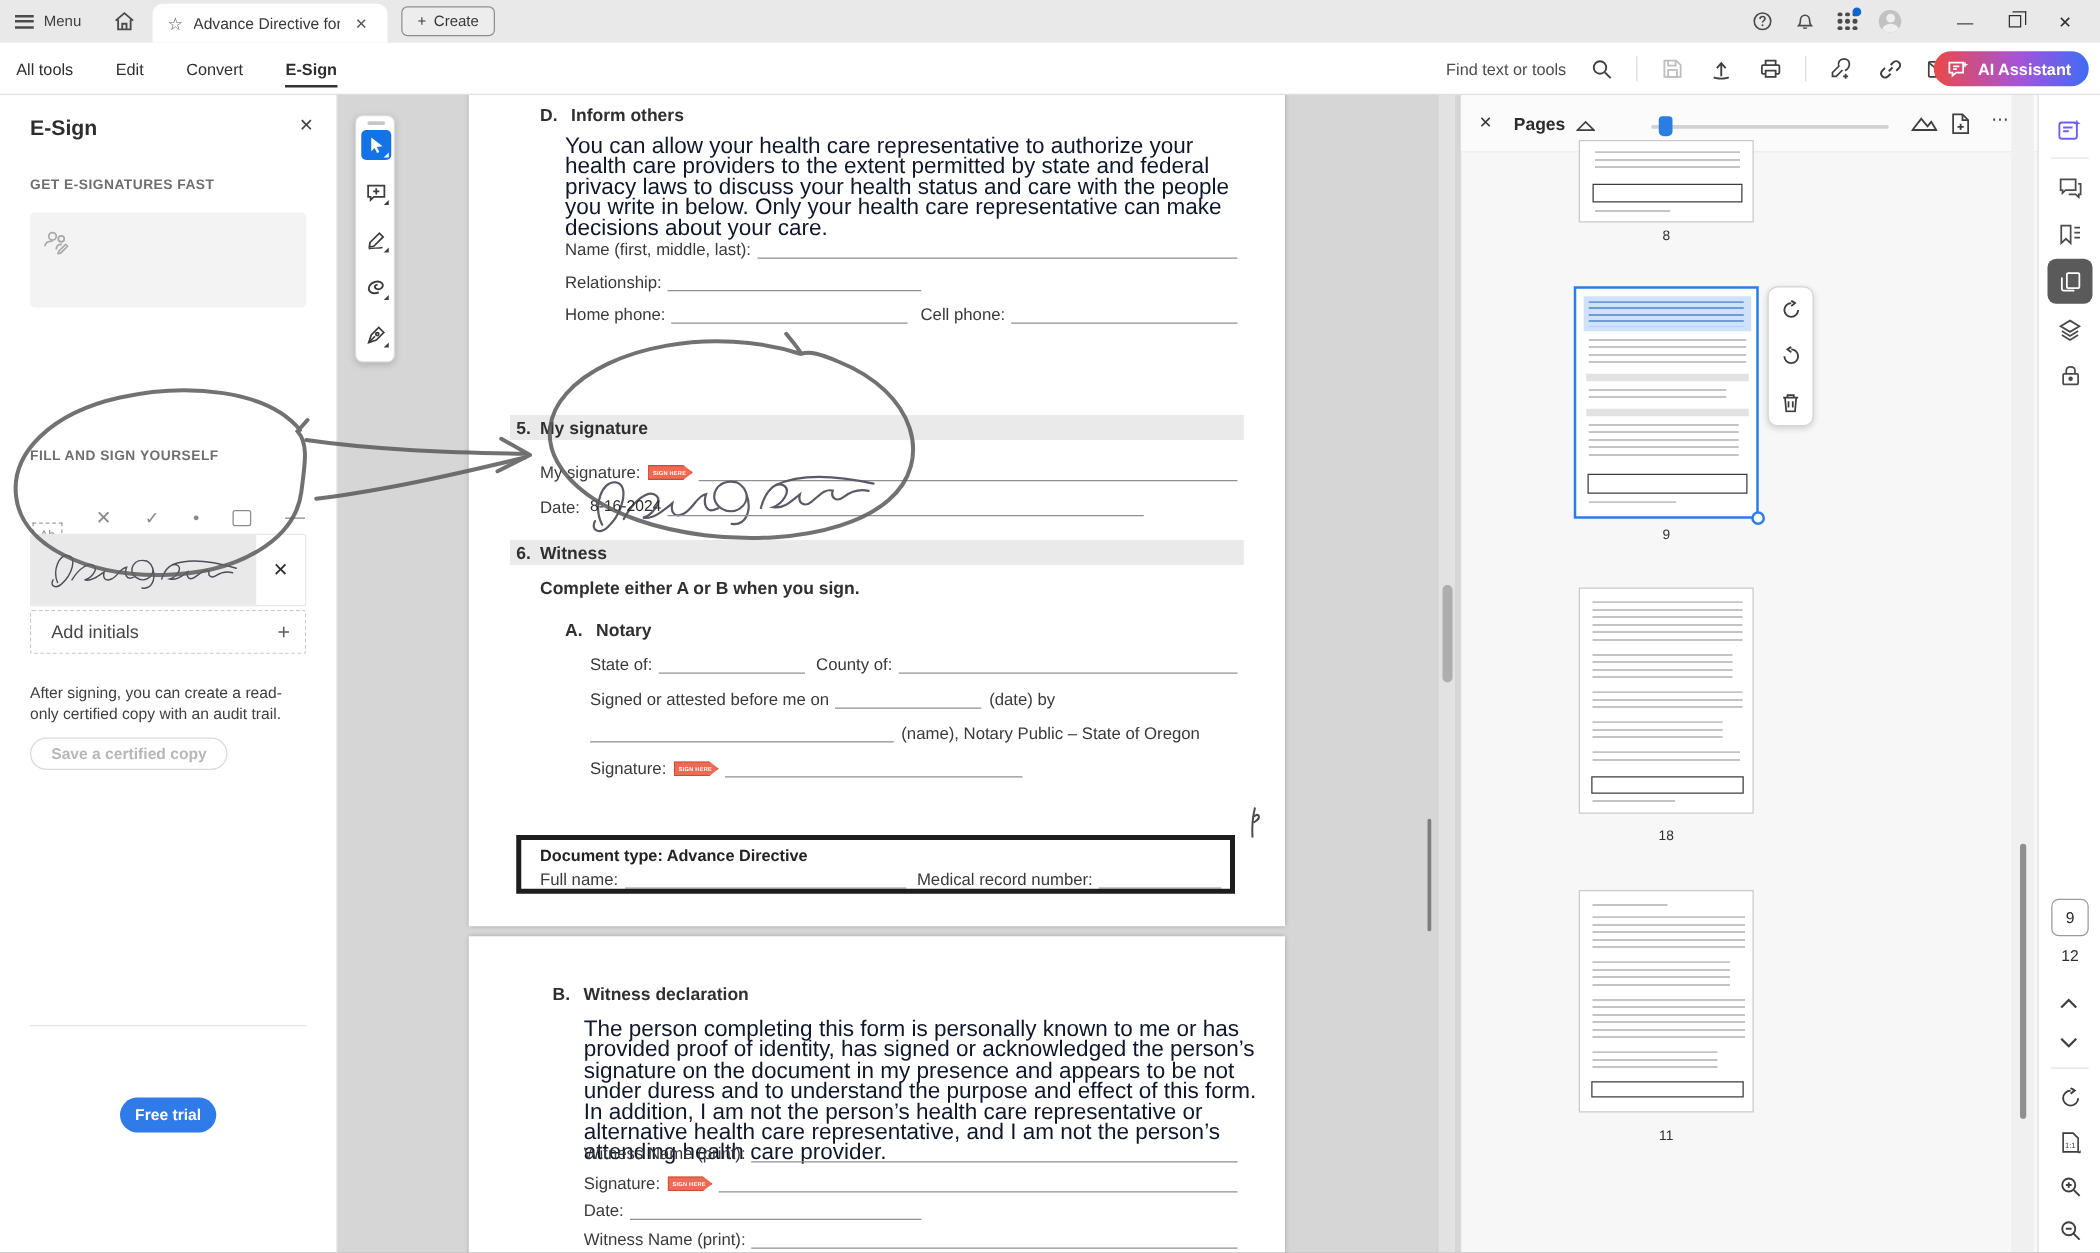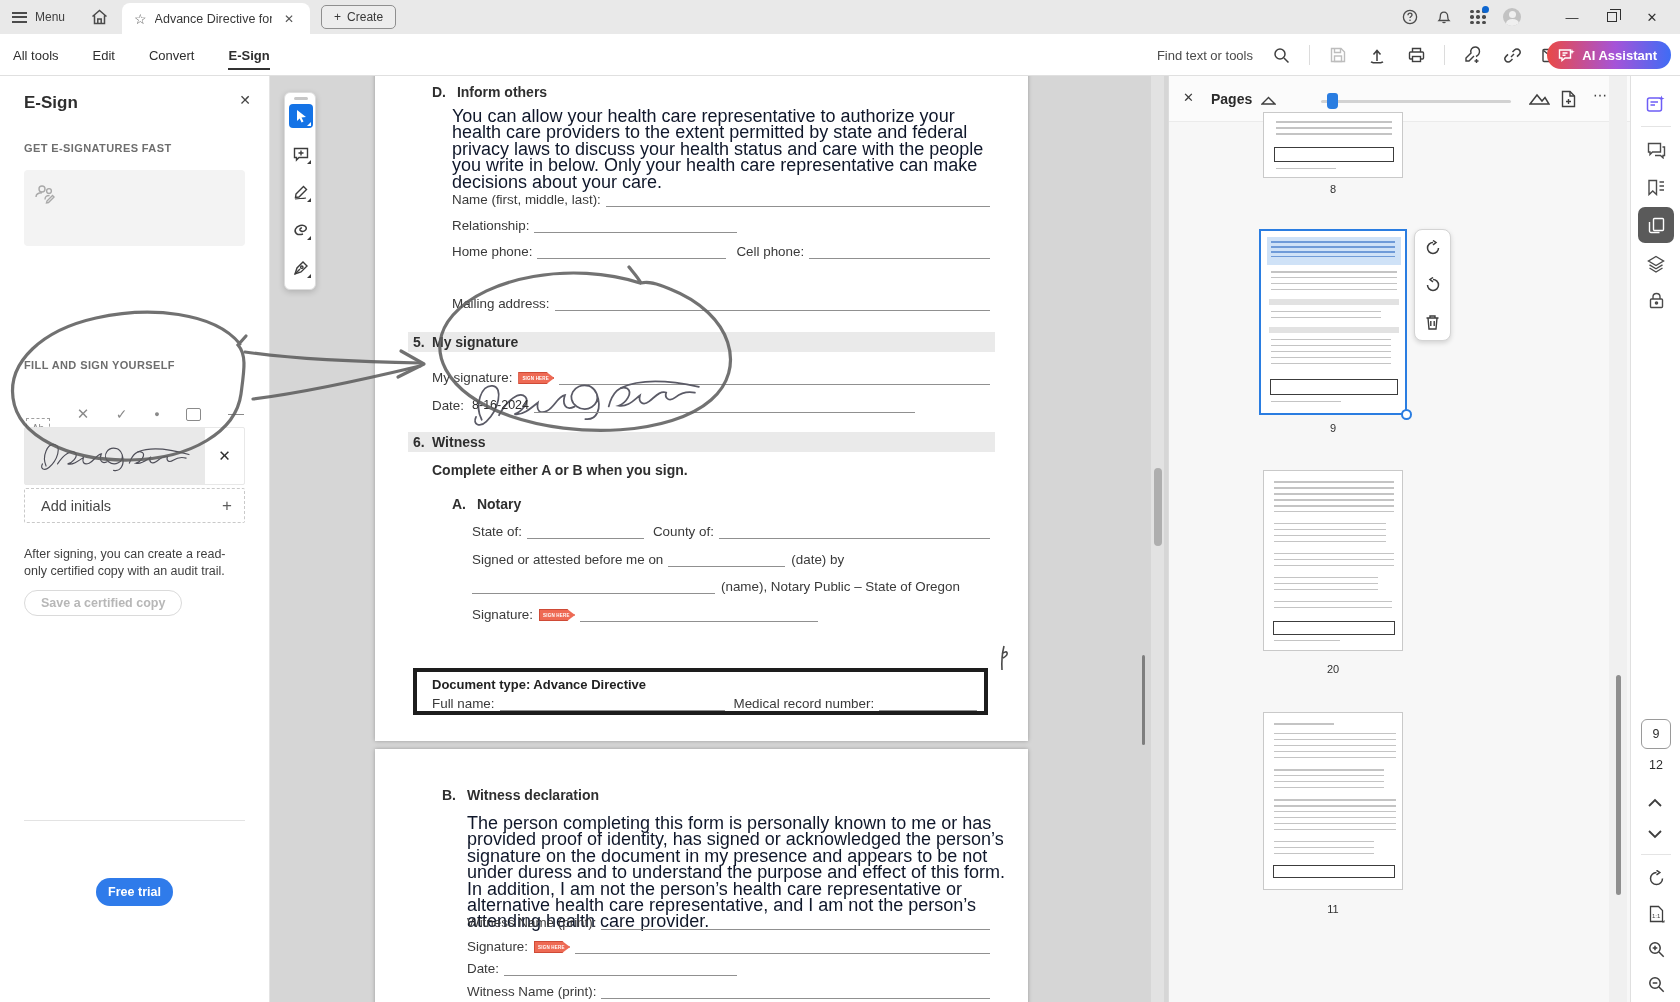--- a/index.html
+++ b/index.html
@@ -396,24 +396,20 @@
       <div class="row" style="left:77px; top:154px; width:538px">
           <span>Relationship:</span>
           <span class="ln fix" style="width:203px"></span>
         </div>
       <div class="row" style="left:77px; top:180px; width:538px">
         <span>Home phone:</span>
           <span class="ln fix" style="width:189px"></span>
         <span style="margin-left:10px">Cell phone:</span>
           <span class="ln"></span>
       </div>
-      <div class="row" style="left:77px; top:232px; width:538px">
-          <span>Mailing address:</span>
-          <span class="ln"></span>
-        </div>
 
       <div class="band" style="top:268px">
         <span class="bnum">5.</span>
           <span class="blab">My signature</span>
       </div>
 
       <div class="row" style="left:57px; top:306px; width:558px">
         <span>My signature:</span>
         <span class="sign-tag">SIGN HERE</span>
         <span class="ln"></span>
@@ -565,21 +561,21 @@
 
     <div class="thumb" style="left:94px; top:394px; width:140px; height:181px">
       <div class="t-lines" style="left:10px; top:10px; width:120px; height:34px"></div>
       <div class="t-lines" style="left:10px; top:52px; width:112px; height:22px"></div>
       <div class="t-lines" style="left:10px; top:82px; width:120px; height:16px"></div>
       <div class="t-lines" style="left:10px; top:106px; width:104px; height:16px"></div>
       <div class="t-lines" style="left:10px; top:130px; width:118px; height:10px"></div>
       <div class="t-box" style="left:9px; top:150px; width:122px; height:14px"></div>
       <div class="t-lines" style="left:10px; top:169px; width:66px; height:4px"></div>
     </div>
-    <div class="thumb-label" style="top:587px">20</div>
+    <div class="thumb-label" style="top:587px">18</div>
 
     <div class="thumb" style="left:94px; top:636px; width:140px; height:178px">
       <div class="t-lines" style="left:10px; top:10px; width:60px; height:4px"></div>
       <div class="t-lines" style="left:10px; top:20px; width:122px; height:28px"></div>
       <div class="t-lines" style="left:10px; top:56px; width:110px; height:22px"></div>
       <div class="t-lines" style="left:10px; top:86px; width:122px; height:34px"></div>
       <div class="t-lines" style="left:10px; top:128px; width:100px; height:16px"></div>
       <div class="t-box" style="left:9px; top:152px; width:122px; height:13px"></div>
     </div>
     <div class="thumb-label" style="top:827px">11</div>

